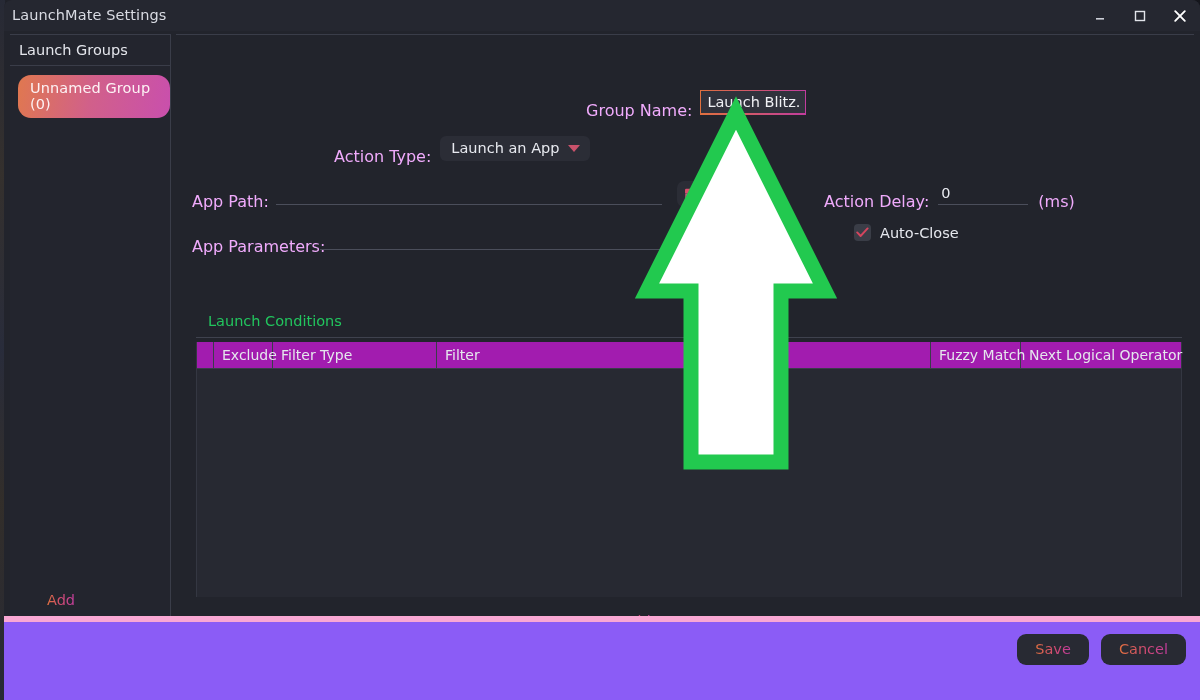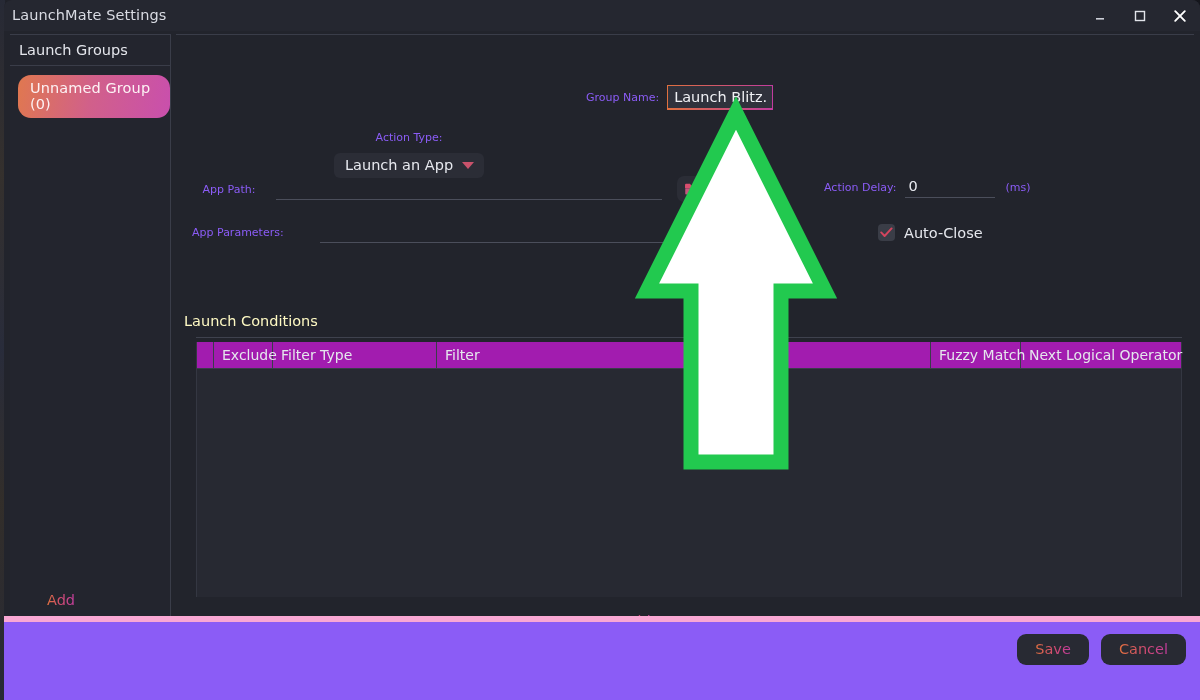--- a/index.html
+++ b/index.html
@@ -156,23 +156,24 @@
     position: absolute;
     left: 172px; top: 3px;
     right: 6px;
     height: 617px;
     border-top: 1px solid #3a3d49;
     background: #22242c;
   }
 
   .row { position: absolute; }
   .lbl {
-    color: #8b5cf6;
-    font-size: 11px;
+    color: #f0abfc;
+    font-size: 16px;
     white-space: nowrap;
+    margin-top: 16px;
   }
 
   
   .u-input {
     background: transparent;
     border: none;
     border-bottom: 1px solid #4b4e5b;
     color: #e9ebf1;
     font-family: inherit;
     font-size: 14.5px;
@@ -229,23 +230,23 @@
     background: #3a3d47;
     border-radius: 4px;
     display: flex; align-items: center; justify-content: center;
   }
   .cbx svg { display: block; }
   .cbx-label { color: #e6e8ee; font-size: 14.5px; }
 
   
   .section-title {
     position: absolute;
-    left: 8px; top: 278px;
-    font-size: 14.5px;
-    color: #fef9c3;
+    left: 32px; top: 278px;
+    font-size: 14.5px;
+    color: #22c55e;
   }
   .section-rule {
     position: absolute;
     left: 20px; top: 302px;
     right: 12px;
     height: 1px;
     background: #3f424e;
   }
   .table {
     position: absolute;
@@ -368,21 +369,21 @@
         </div>
       </div>
 
       <div class="panel">
 
         <div class="row" style="left:410px; top:50px; display:flex; align-items:center; gap:8px;">
           <div class="lbl">Group Name:</div>
           <input class="boxed-input" style="width: 92px;" value="Launch Blitz.gg">
         </div>
 
-        <div class="row" style="left:158px; top:96px; display:flex; align-items:center; gap:9px;flex-direction:column;">
+        <div class="row" style="left:158px; top:96px; display:flex; align-items:center; gap:9px;">
           <div class="lbl">Action Type:</div>
           <div class="dropdown">
             <div class="dd-text">Launch an App</div>
             <div class="caret"></div>
           </div>
         </div>
 
         <div class="row" style="left:16px; top:141px; display:flex; align-items:center;">
           <div class="lbl" style="width:74px;text-align:center;">App Path:</div>
           <input class="u-input" style="width: 380px; margin-left: 10px;" value="">
@@ -399,21 +400,21 @@
           <input class="u-input" style="width: 380px; margin-left: 10px;" value="">
         </div>
 
 
         <div class="row" style="left:648px; top:141px; display:flex; align-items:center;">
           <div class="lbl">Action Delay:</div>
           <input class="u-input" style="width: 84px; margin-left: 9px;" value="0">
           <div class="lbl" style="margin-left:10px;">(ms)</div>
         </div>
 
-        <div class="row" style="left:702px; top:188px;">
+        <div class="row" style="left:678px; top:188px;">
           <div class="cbx-wrap">
             <div class="cbx">
               <svg width="13" height="11" viewBox="0 0 13 11">
                 <path d="M1.2 5.4 L4.6 9 L11.6 1.4" fill="none" stroke="#d4455e" stroke-width="1.9" stroke-linecap="round" stroke-linejoin="round"></path>
               </svg>
             </div>
             <div class="cbx-label">Auto-Close</div>
           </div>
         </div>
 

